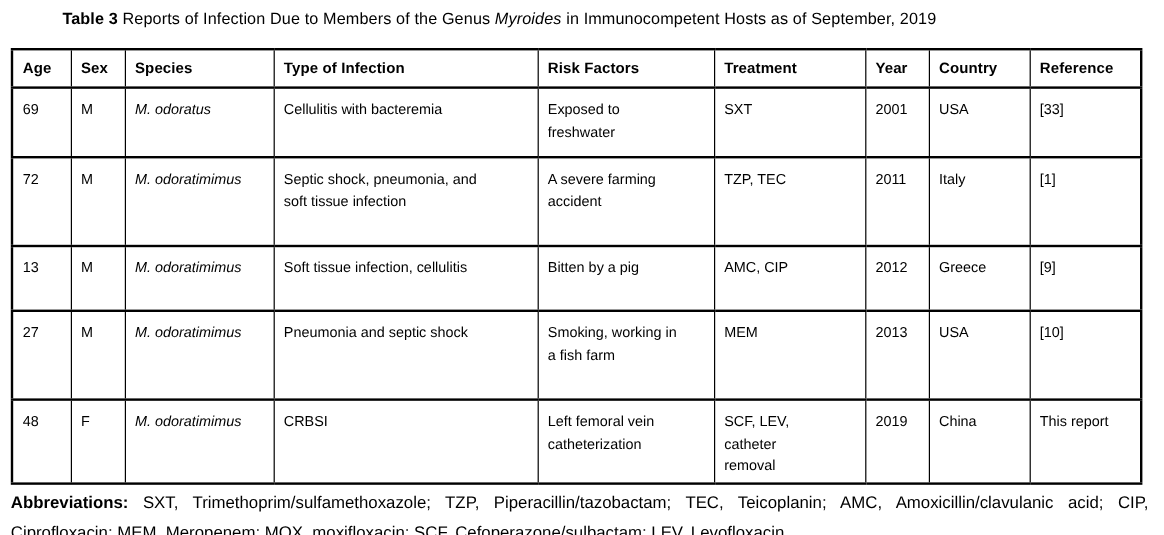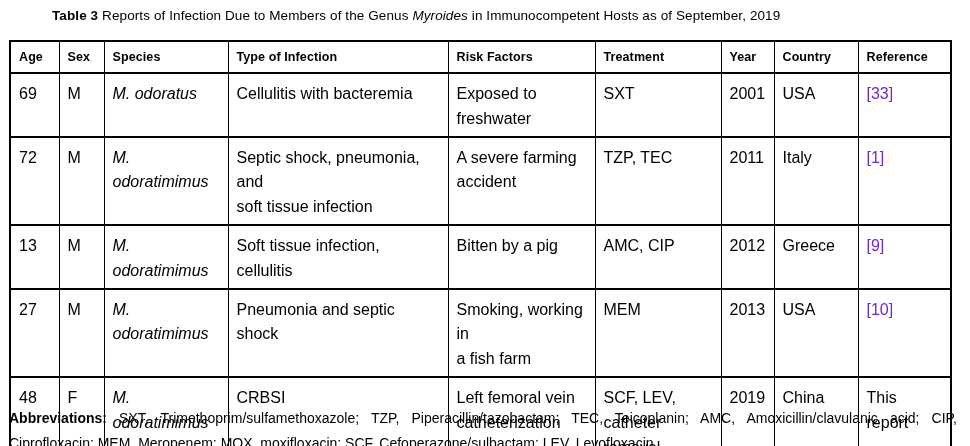--- a/index.html
+++ b/index.html
@@ -46,35 +46,35 @@
     text-align: left;
     overflow: hidden;
   }
   table.data-table th {
     font-size: 12.5px;
     font-weight: bold;
     padding: 8px 8px 4px 8px;
     letter-spacing: 0.1px;
   }
   table.data-table td {
-    font-size: 16px;
+    font-size: 12px;
     padding: 8px 8px 4px 8px;
     line-height: 1.55;
     white-space: pre-line;
   }
   thead tr { height: 32px; }
   tbody tr:nth-child(1) { height: 58px; }
   tbody tr:nth-child(2) { height: 74px; }
-  tbody tr:nth-child(3) { height: 42px; }
+  tbody tr:nth-child(3) { height: 54px; }
   tbody tr:nth-child(4) { height: 74px; }
   tbody tr:nth-child(5) { height: 37px; }
   tbody tr:nth-child(6) { height: 93px; }
 
   td.species { font-style: italic; }
-  .ref-link { color: #6d28d9; cursor: pointer; }
+  .ref-link { color: #000000; cursor: pointer; }
 
   .footnote {
     position: absolute;
     top: 406px;
     left: 9px;
     width: 948px;
     font-size: 14px;
     line-height: 1.75;
     text-align: justify;
     color: #000000;

